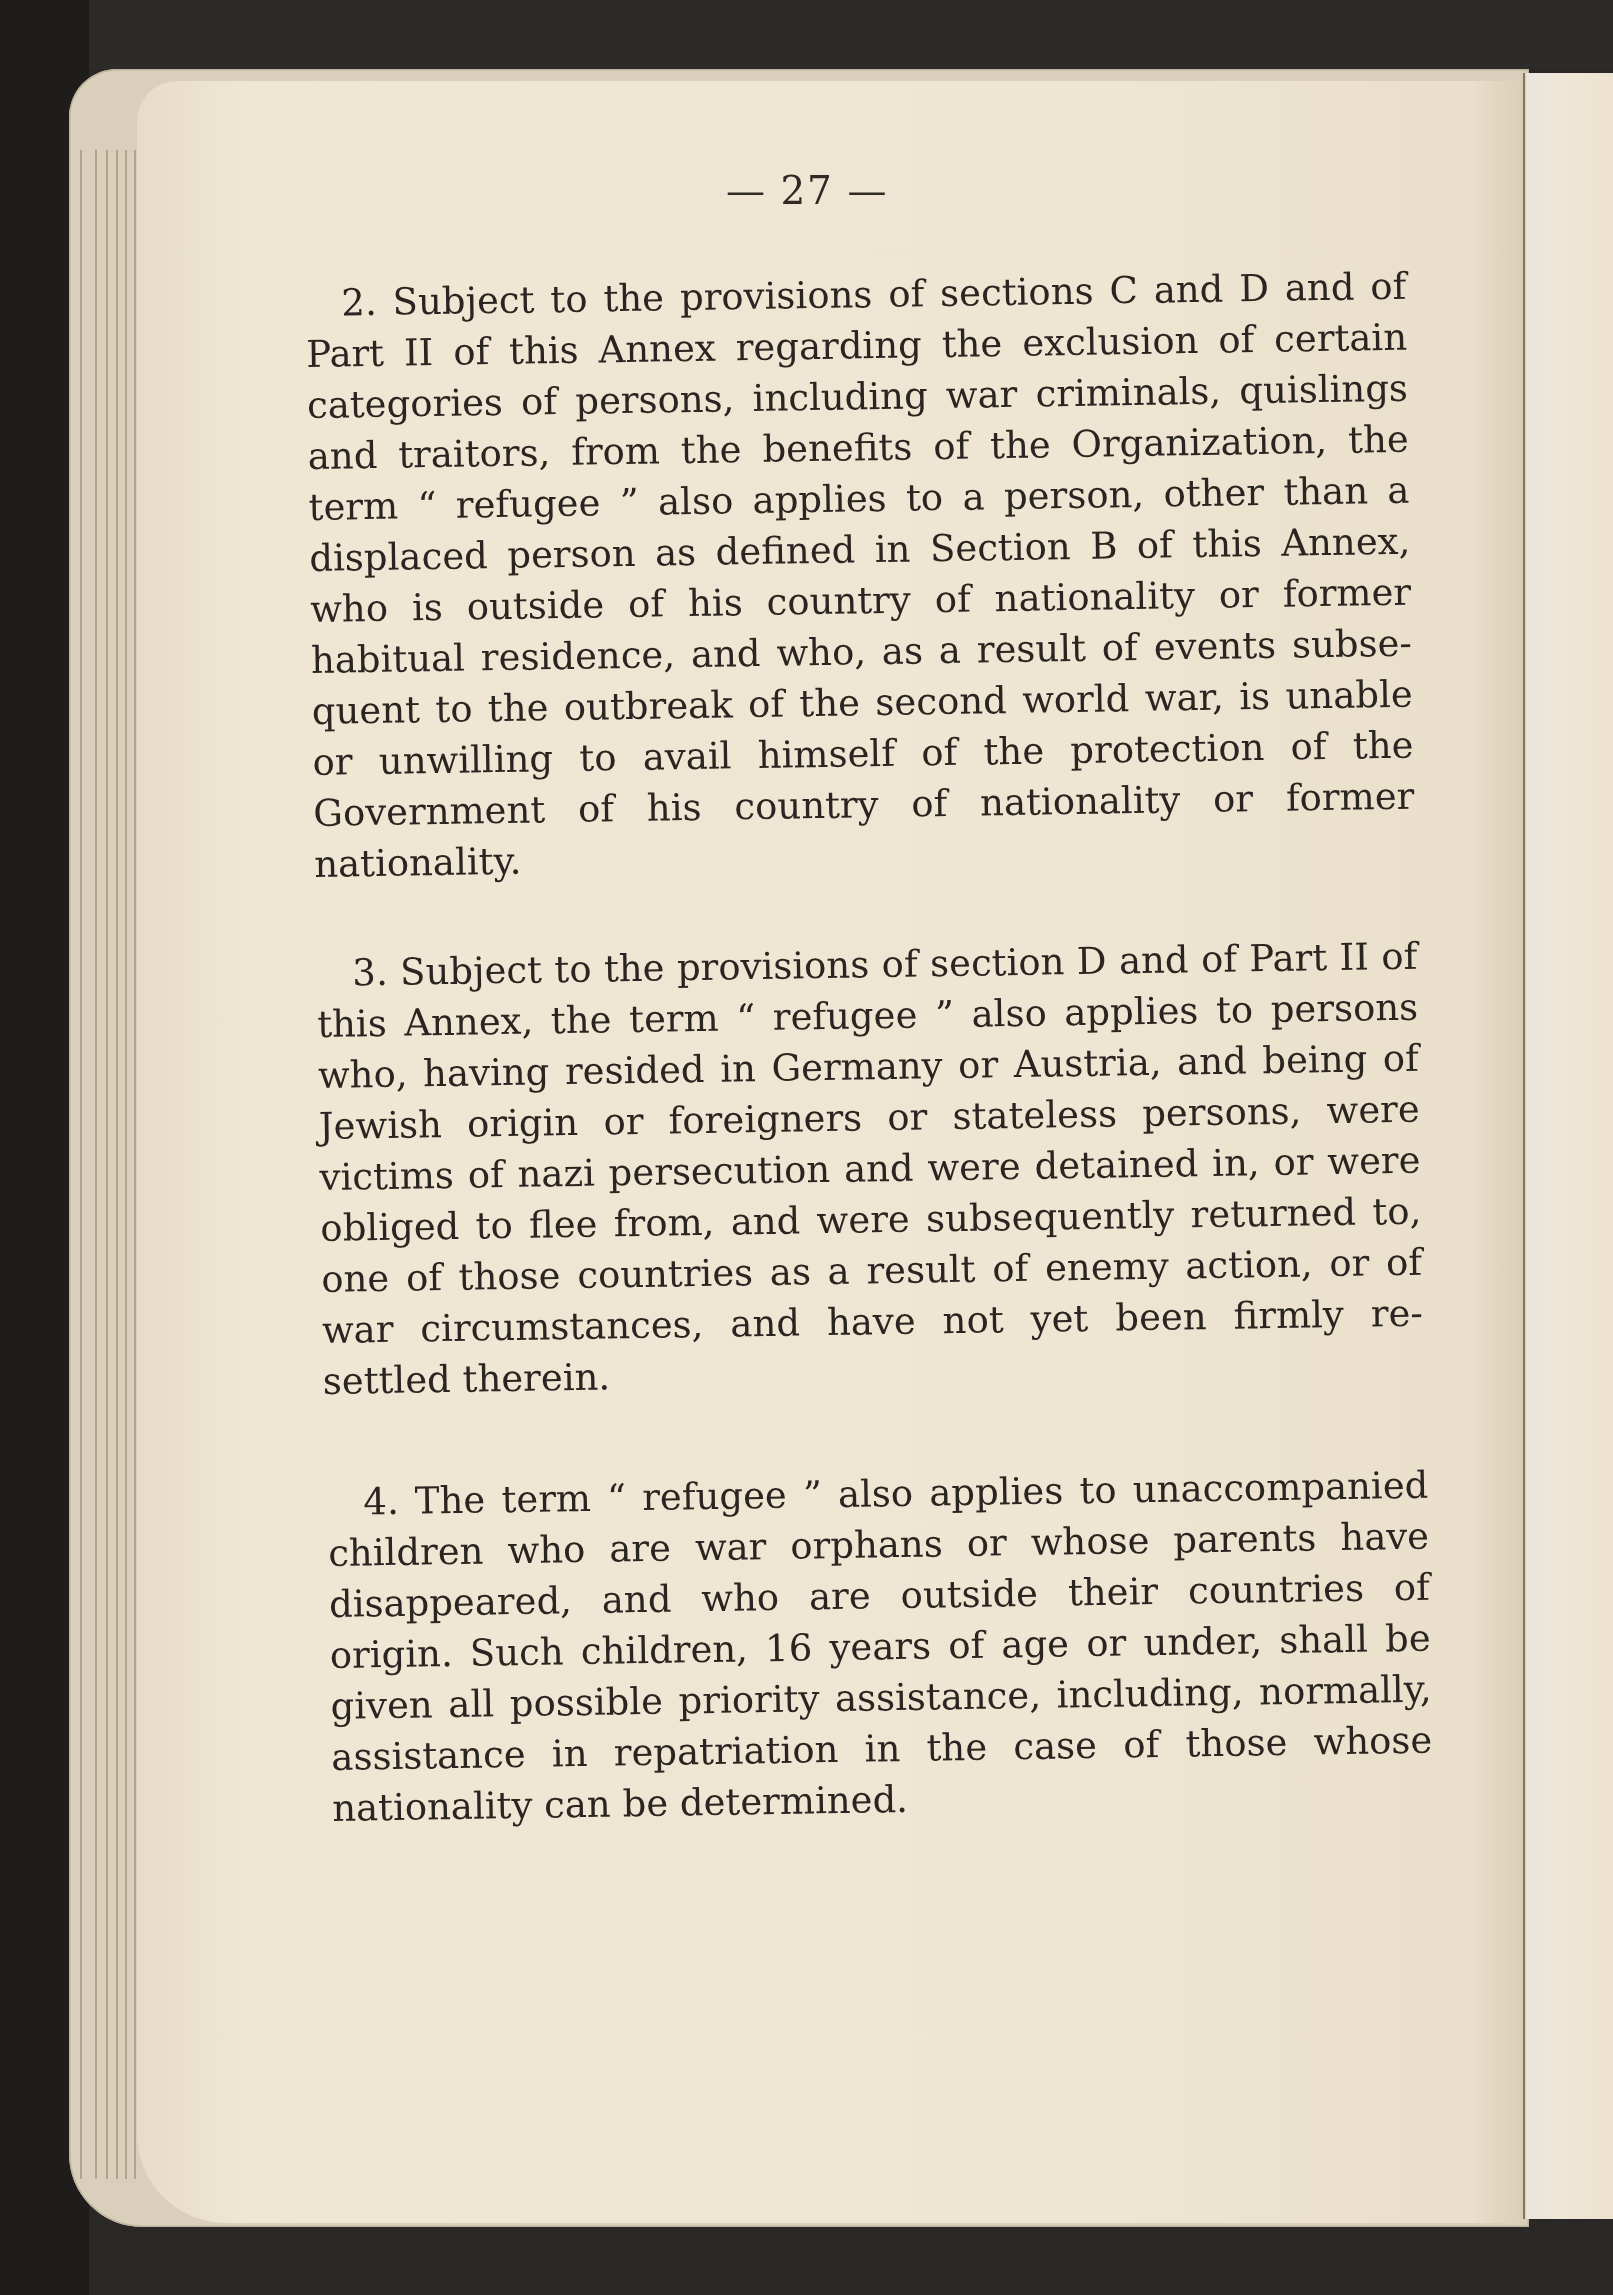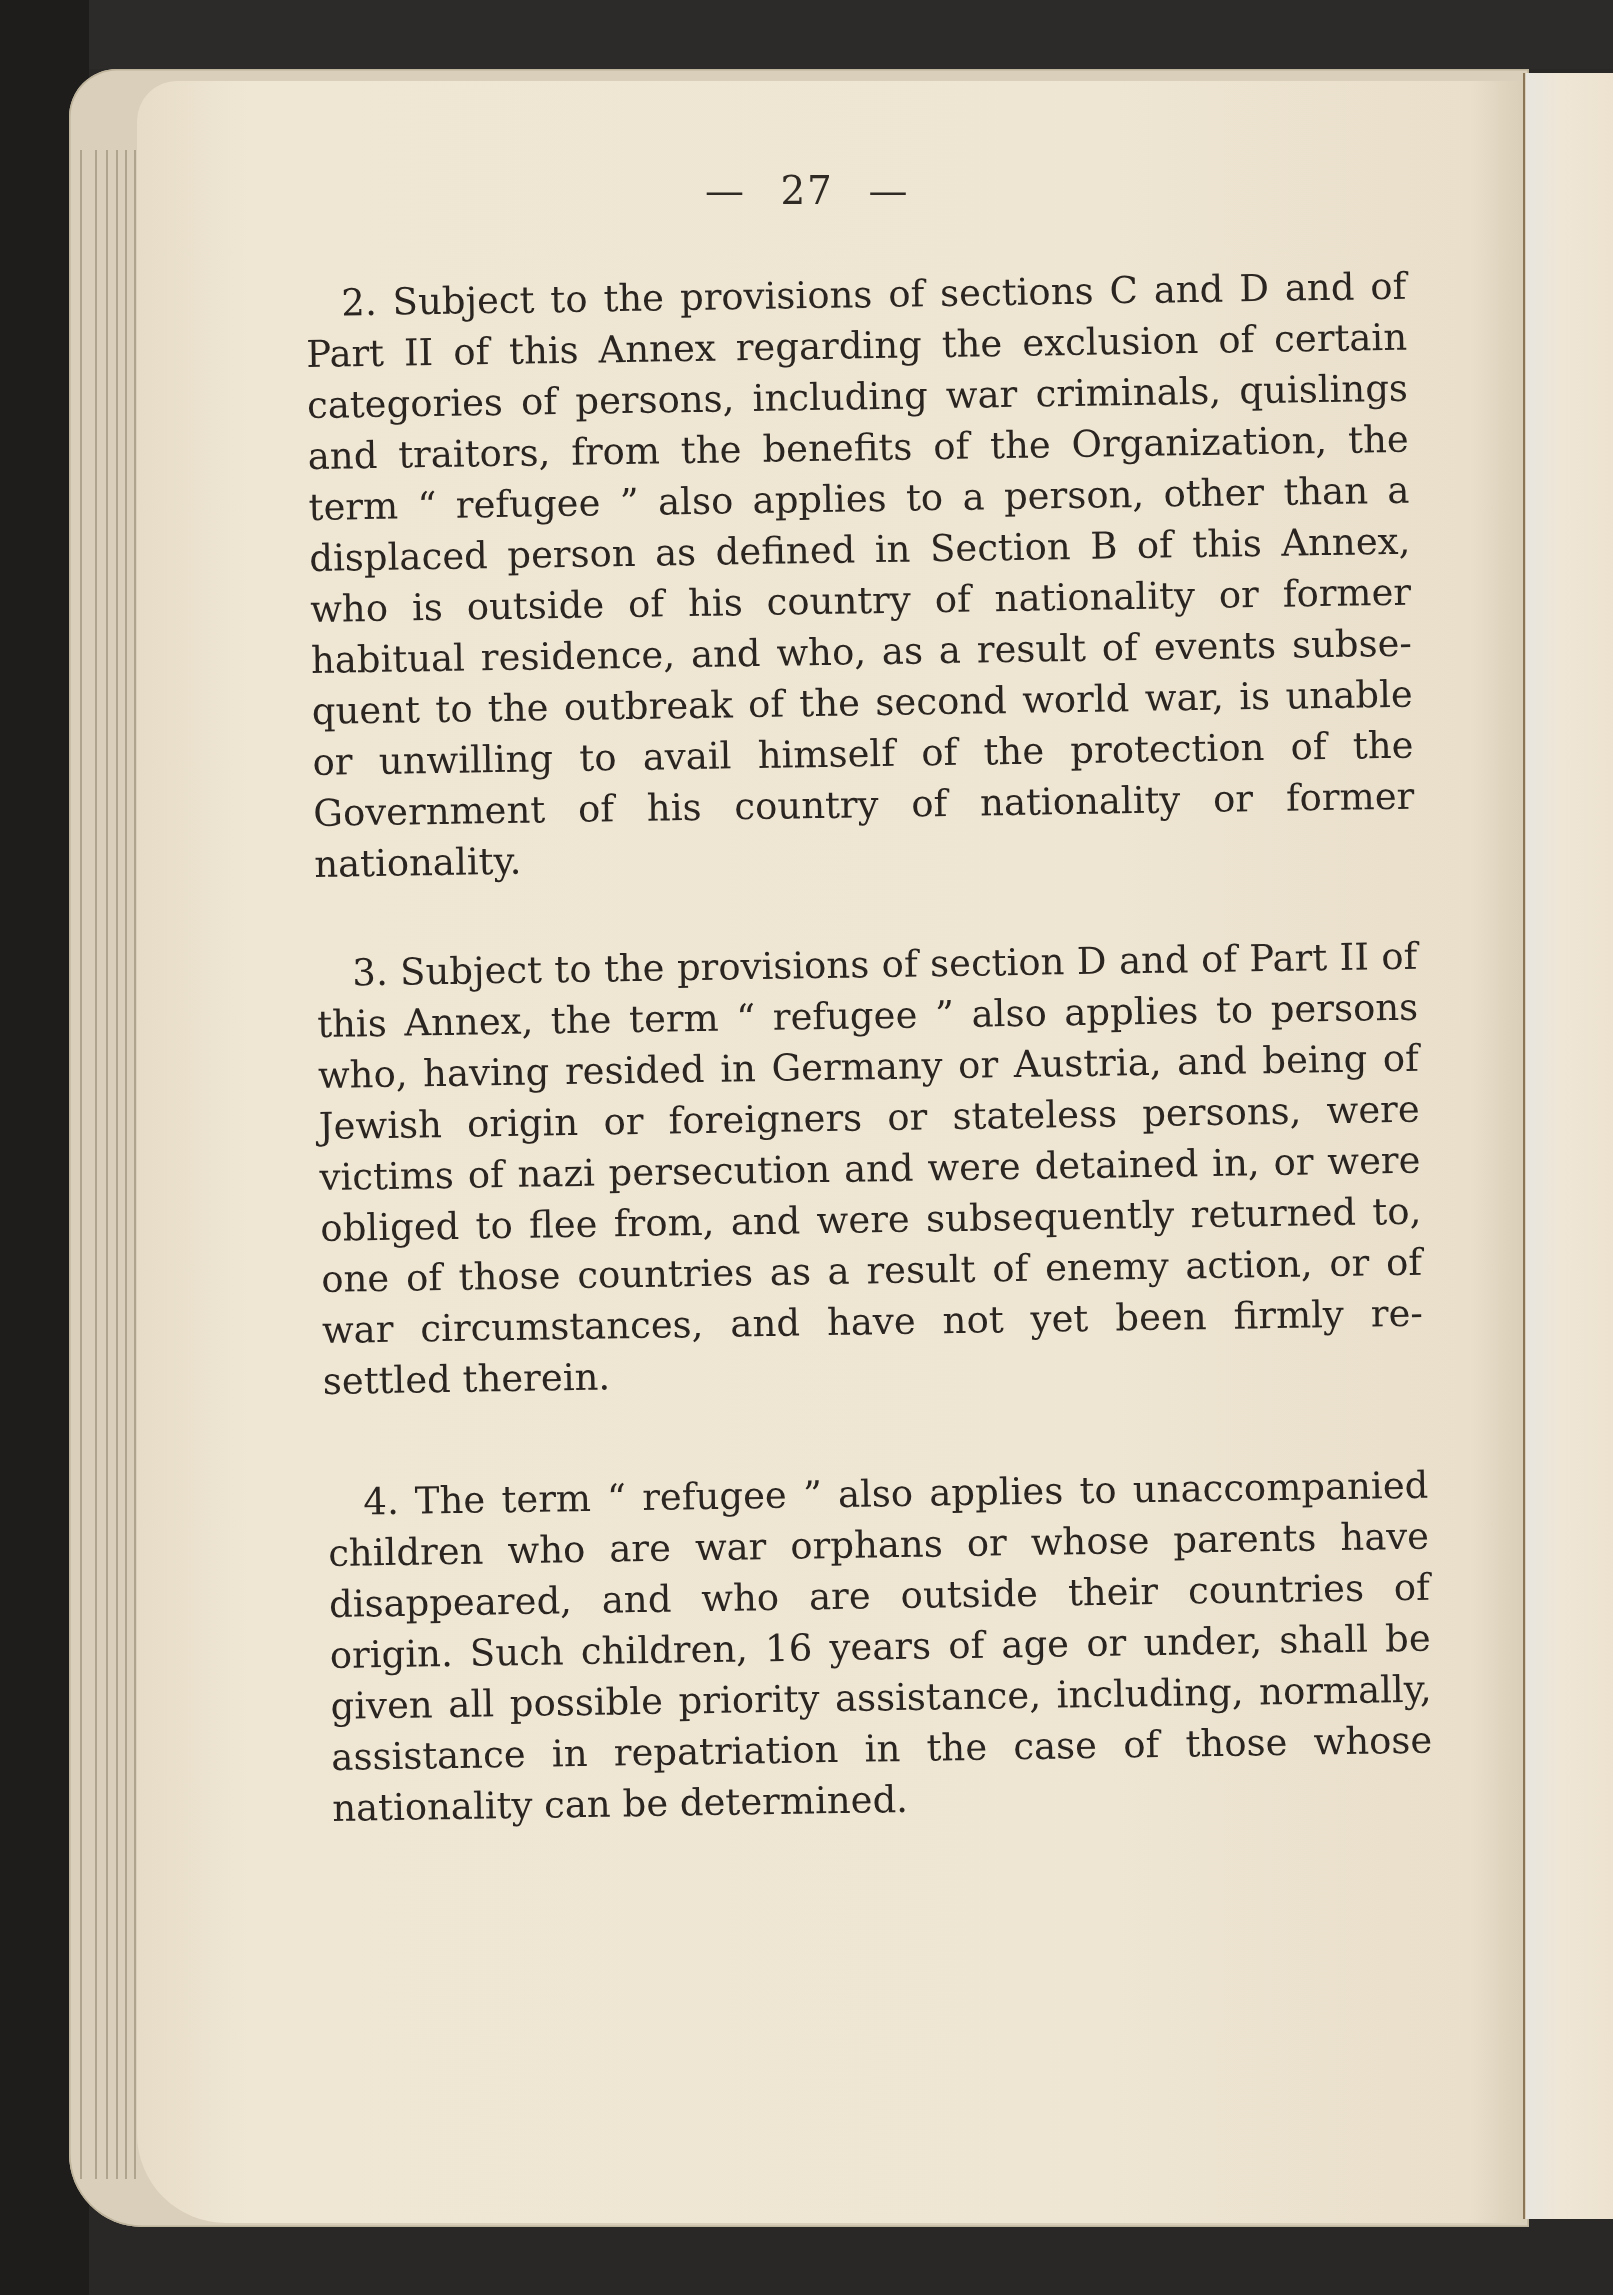--- a/index.html
+++ b/index.html
@@ -108,21 +108,21 @@
   <div class="stack-line" style="left:56px"></div>
   <div class="stack-line" style="left:65px"></div>
 </div>
 
 <div class="page"></div>
 <div class="gutter"></div>
 <div class="next-page"></div>
 
 <div class="page-number">
   <span>—</span>
-  <span style="margin:0 21px;">27</span>
+  <span style="margin:0 0;">27</span>
   <span>—</span>
 </div>
 
 <div class="text-block para-2">
   <p class="para">
     <span class="num">2.</span>
     <span>Subject to the provisions of sections C and D and of Part II of this Annex regarding the exclusion of certain categories of persons, including war criminals, quislings and traitors, from the benefits of the Organization, the term “ refugee ” also applies to a person, other than a displaced person as defined in Section B of this Annex, who is outside of his country of nationality or former habitual residence, and who, as a result of events subse-quent to the outbreak of the second world war, is unable or unwilling to avail himself of the protection of the Government of his country of nationality or former nationality.</span>
   </p>
 </div>
 

